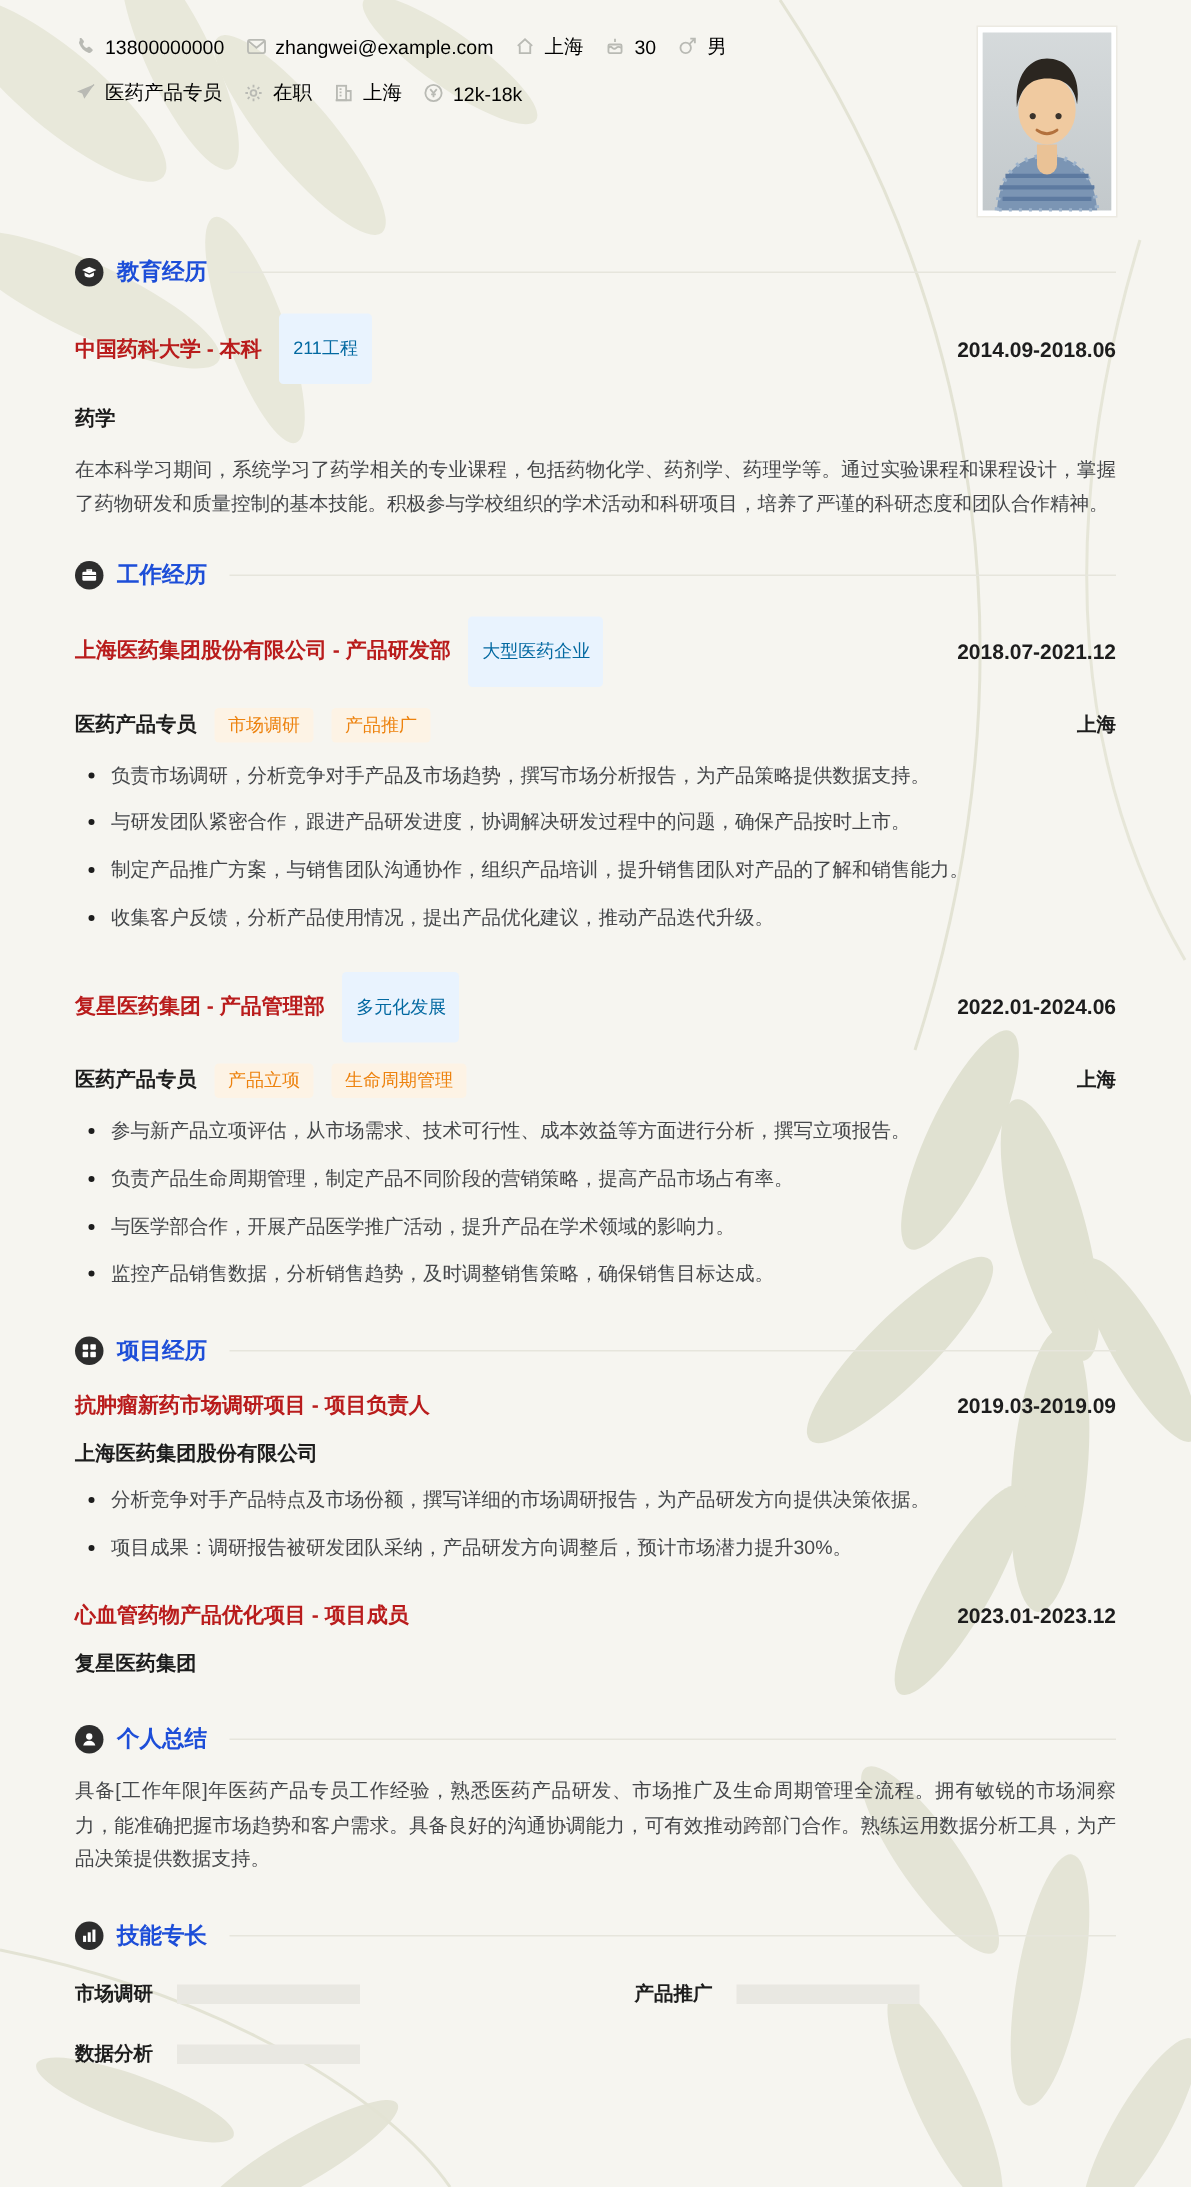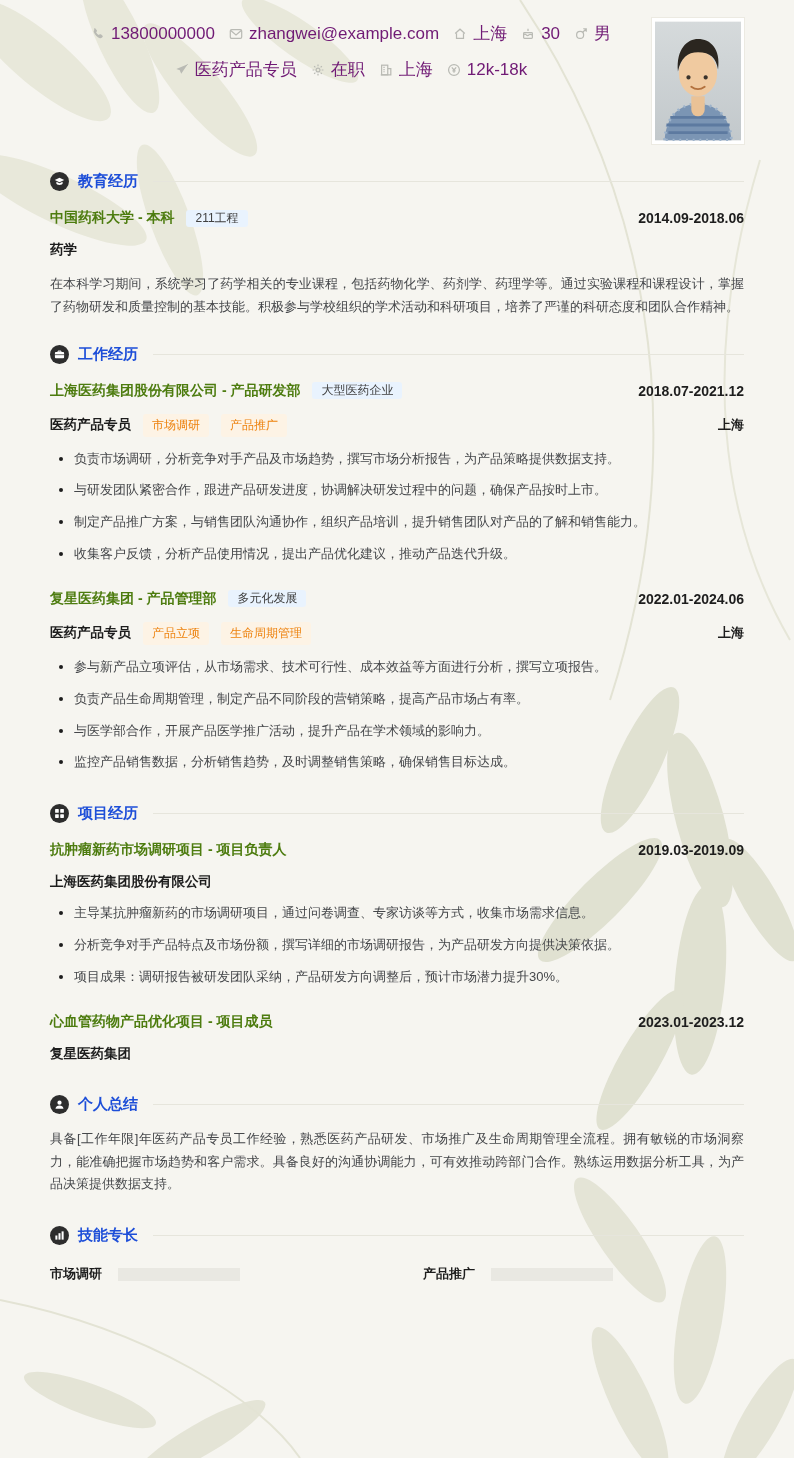--- a/index.html
+++ b/index.html
@@ -12,41 +12,41 @@
     position:relative;
     overflow:hidden;
   }
   .bg-decor { position:absolute; inset:0; z-index:0; pointer-events:none; }
   .page { position:relative; z-index:1; padding:16px 50px 20px 50px; }
 
   
   .header { display:flex; align-items:flex-start; margin-bottom:28px; }
   .header-main { flex:1; padding-top:6px; }
   .name { text-align:center; font-size:23px; font-weight:bold; color:#161616; letter-spacing:1px; margin-bottom:16px; }
-  .contact-row { display:flex; justify-content:center; align-items:center; gap:14px; margin-bottom:13px; font-size:17px; color:#701a75; }
+  .contact-row { display:flex; justify-content:flex-start; align-items:center; gap:14px; margin-bottom:13px; font-size:13px; color:#000000; }
   .contact-item { display:flex; align-items:center; gap:6px; }
   .cicon { width:14px; height:14px; display:inline-flex; color:#b9bab4; flex:none; }
   .cicon svg { width:14px; height:14px; }
   .photo-wrap { width:92px; height:126px; background:#fff; padding:3px; box-shadow:0 0 0 1px #eceae2; margin-top:2px; }
   .photo { width:100%; height:100%; display:block; }
 
   
   .section-header { display:flex; align-items:center; gap:9px; margin:26px 0 6px 0; }
   .section-icon { width:19px; height:19px; border-radius:50%; background:#2d2d2d; color:#fff; display:flex; align-items:center; justify-content:center; flex:none; }
   .section-icon svg { width:11px; height:11px; }
   .section-title { font-size:15px; font-weight:bold; color:#1d4ed8; }
   .section-line { flex:1; height:1px; background:#e6e5dc; margin-left:6px; }
 
   
   .entry-row { display:flex; justify-content:space-between; align-items:center; margin-top:18px; }
   .entry-left { display:flex; align-items:center; gap:12px; }
-  .entry-title { font-size:14px; font-weight:bold; color:#4d7c0f; }
+  .entry-title { font-size:14px; font-weight:bold; color:#b91c1c; }
   .entry-date { font-size:14px; font-weight:bold; color:#1d1d1d; }
   .entry-loc { font-size:13px; font-weight:bold; color:#1d1d1d; }
-  .tag-blue { font-size:12px; color:#404040; background:#e9f3fe; padding:0 9px; border-radius:3px; }
+  .tag-blue { font-size:12px; color:#0369a1; background:#e9f3fe; padding:15px 9px; border-radius:3px; }
   .tag-orange { font-size:12px; color:#ed820e; background:#fdf3e5; padding:3px 9px; border-radius:3px; }
   .sub-row { display:flex; justify-content:space-between; align-items:center; margin-top:14px; }
   .sub-left { display:flex; align-items:center; gap:12px; }
   .sub-title { font-size:13.5px; font-weight:bold; color:#1d1d1d; }
   .para { font-size:13px; color:#45474a; line-height:1.75; margin-top:14px; text-align:justify; }
   .bullets { list-style:none; margin-top:6px; }
   .bullets li { position:relative; padding-left:24px; font-size:13px; color:#45474a; line-height:1.45; margin-top:13px; }
   .bullets li::before { content:""; position:absolute; left:9px; top:7px; width:4px; height:4px; border-radius:50%; background:#1d1d1d; }
 
   
@@ -296,21 +296,20 @@
   </div>
 
   <div class="entry-row">
     <span class="entry-title">抗肿瘤新药市场调研项目 - 项目负责人</span>
     <span class="entry-date">2019.03-2019.09</span>
   </div>
   <div class="sub-row">
     <span class="sub-title">上海医药集团股份有限公司</span>
   </div>
   <ul class="bullets">
-    <li>主导某抗肿瘤新药的市场调研项目，通过问卷调查、专家访谈等方式，收集市场需求信息。</li>
     <li>分析竞争对手产品特点及市场份额，撰写详细的市场调研报告，为产品研发方向提供决策依据。</li>
     <li>项目成果：调研报告被研发团队采纳，产品研发方向调整后，预计市场潜力提升30%。</li>
   </ul>
 
   <div class="entry-row" style="margin-top:26px">
     <span class="entry-title">心血管药物产品优化项目 - 项目成员</span>
     <span class="entry-date">2023.01-2023.12</span>
   </div>
   <div class="sub-row">
     <span class="sub-title">复星医药集团</span>
@@ -341,15 +340,19 @@
   </div>
   <div class="skills-grid">
     <div class="skill-item">
       <span class="skill-label">市场调研</span>
       <span class="skill-track"><span class="skill-fill" style="width: 80%;"></span></span>
     </div>
     <div class="skill-item">
       <span class="skill-label">产品推广</span>
       <span class="skill-track"><span class="skill-fill" style="width: 60%;"></span></span>
     </div>
+    <div class="skill-item">
+      <span class="skill-label">数据分析</span>
+      <span class="skill-track"><span class="skill-fill" style="width: 80%;"></span></span>
+    </div>
   </div>
 
 </div>
 
 </body></html>

